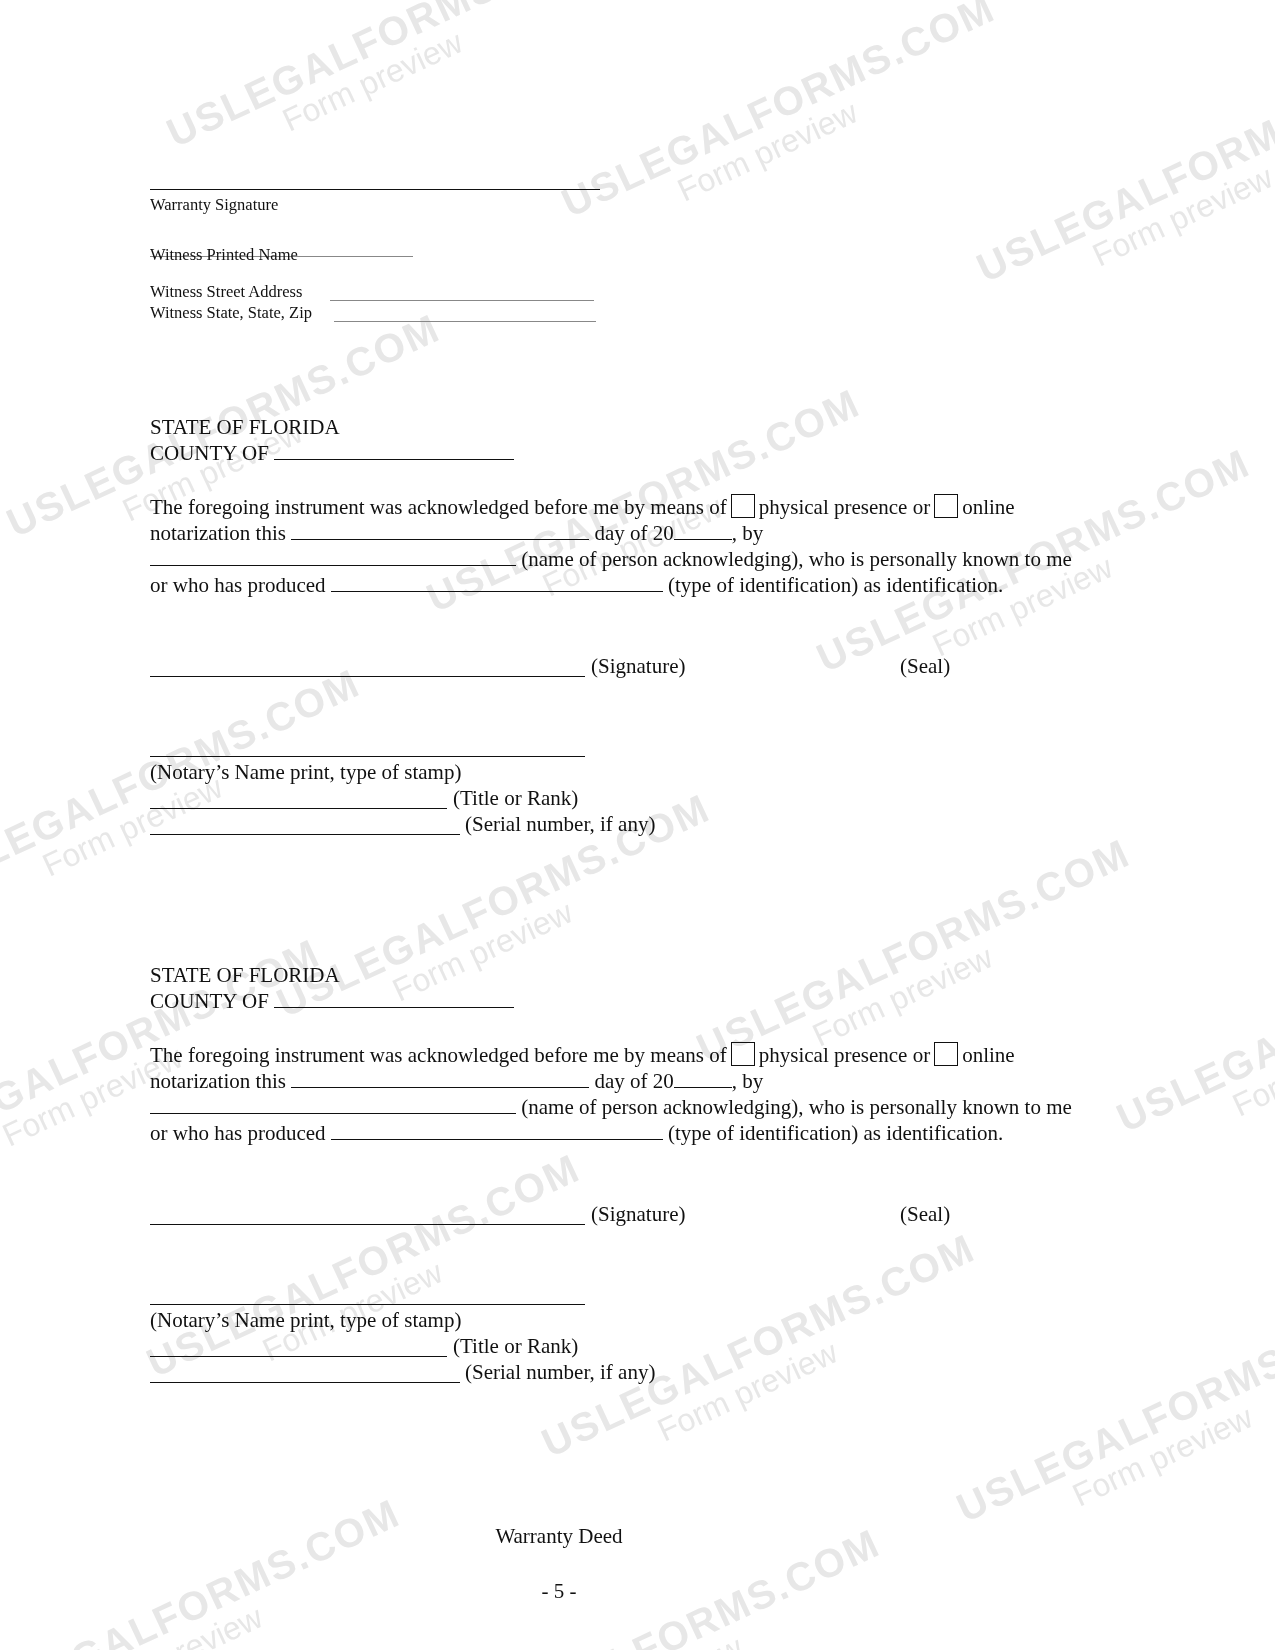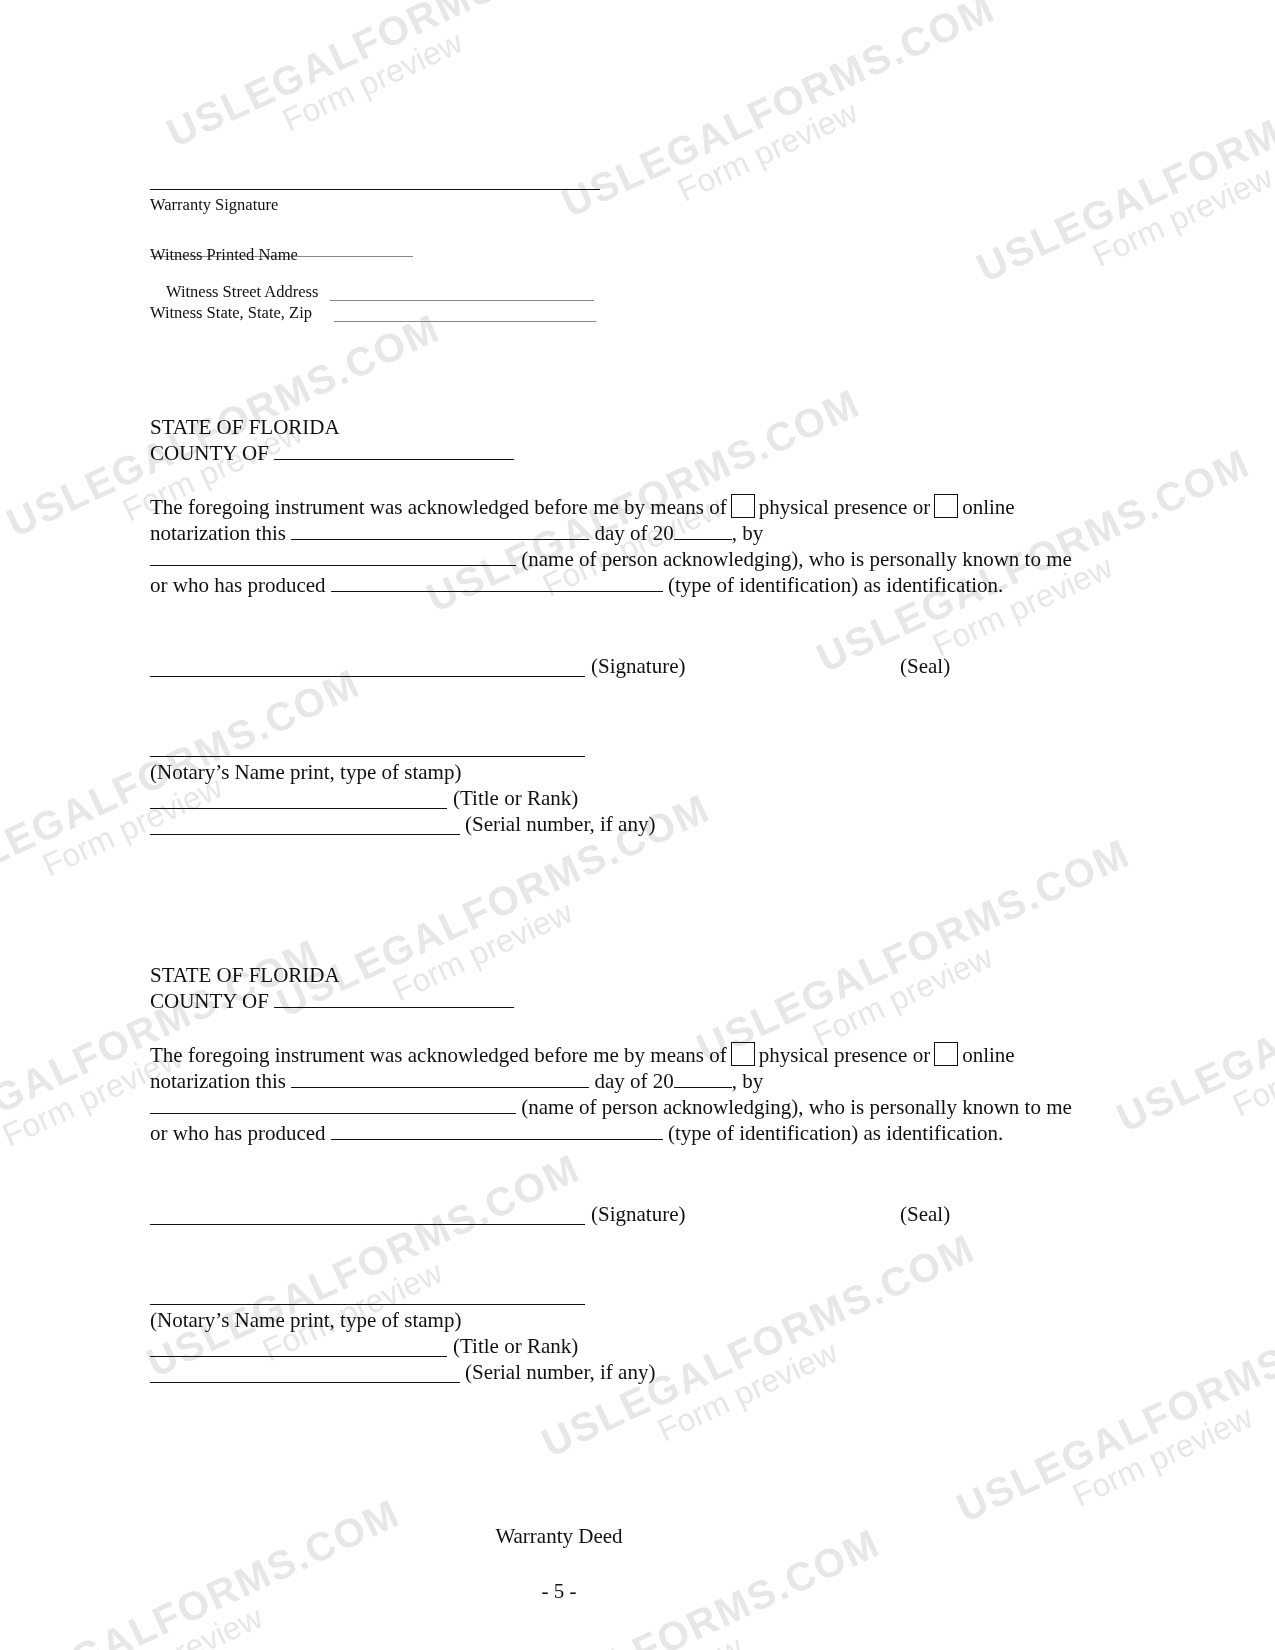--- a/index.html
+++ b/index.html
@@ -95,21 +95,21 @@
 </div>
 
 <div class="page">
 
   <div>
     <div class="line" style="left:150px;top:189px;width:450px;"></div>
     <div class="abs sm" style="left:150px;top:194px;">Warranty Signature</div>
 
     <div class="line thin" style="left:150px;top:256px;width:263px;"></div>
     <div class="abs sm" style="left:150px;top:244px;">Witness Printed Name</div>
-    <div class="abs sm" style="left:166px;top:281px;text-align:right;">Witness Street Address</div>
+    <div class="abs sm" style="left:150px;top:281px;text-align:right;">Witness Street Address</div>
     <div class="line thin" style="left:330px;top:300px;width:264px;"></div>
     <div class="abs sm" style="left:150px;top:302px;">Witness State, State, Zip</div>
     <div class="line thin" style="left:334px;top:321px;width:262px;"></div>
   </div>
 
   <div>
     <div class="abs md" style="left:150px;top:414px;">STATE OF FLORIDA</div>
     <div class="abs md" style="left:150px;top:440px;">
       <span>COUNTY OF</span>
       <span class="uline" style="width:240px;"></span>

